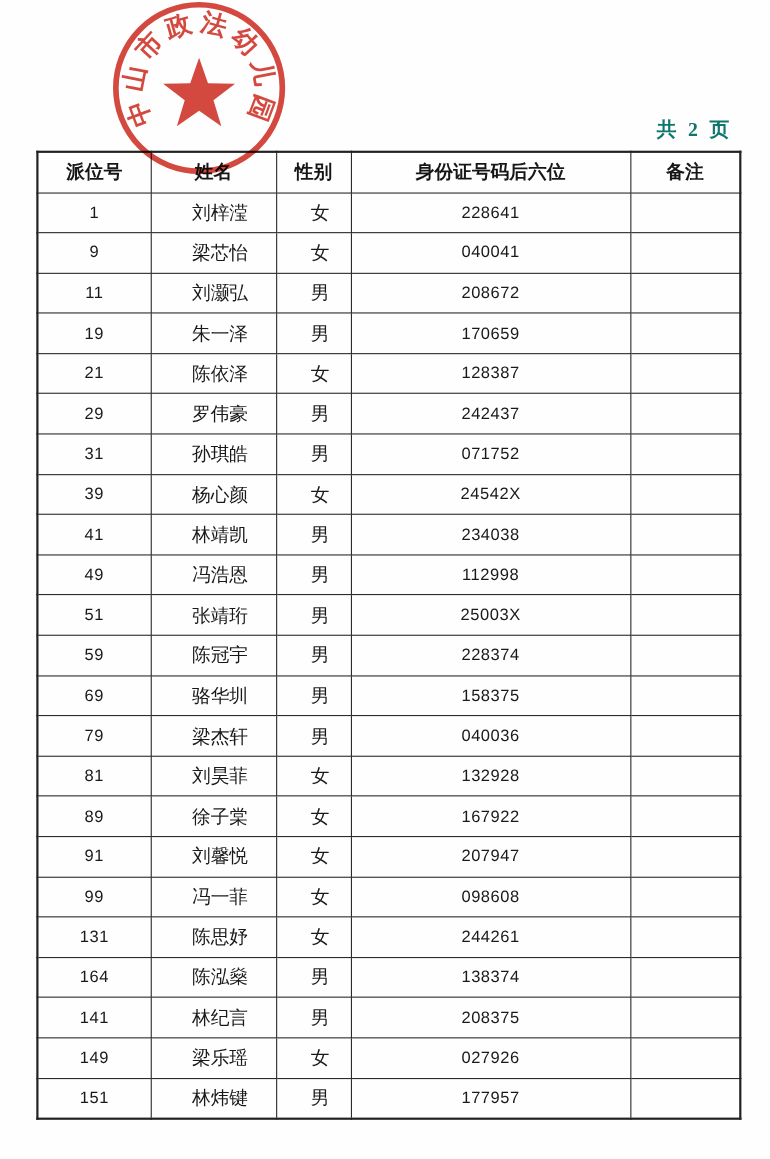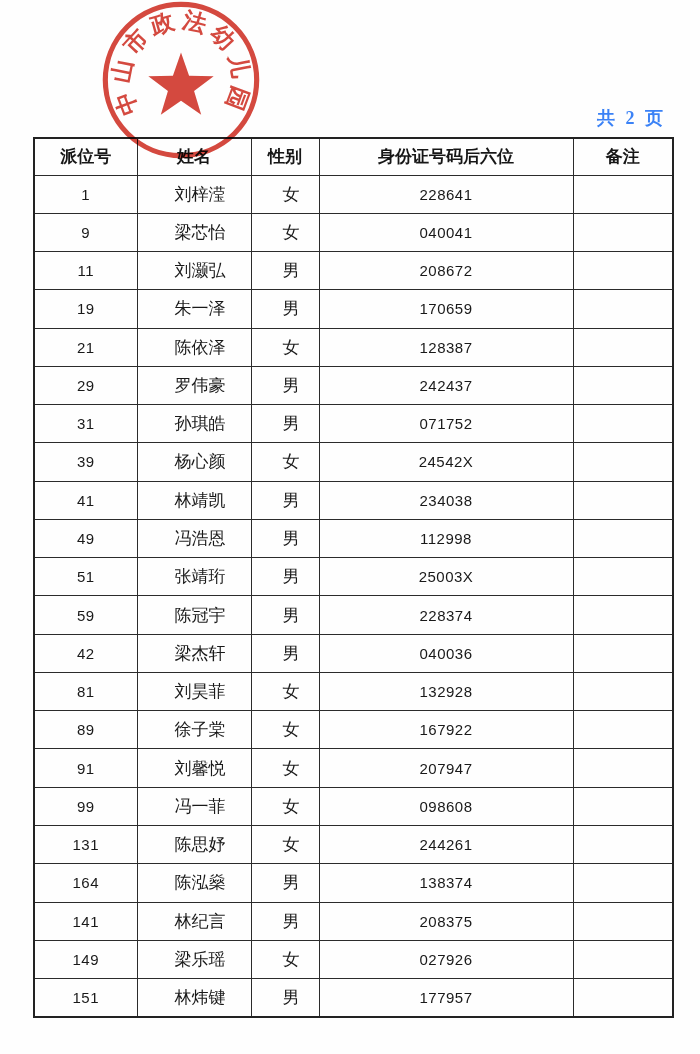--- a/index.html
+++ b/index.html
@@ -10,21 +10,21 @@
     background:#fefefe; overflow:hidden;
   }
   .title {
     position:absolute; top:42px; left:0; width:700px;
     text-align:center; font-size:21px; font-weight:bold;
     letter-spacing:0.5px; color:#111;
     z-index:1;
   }
   .page-count {
     position:absolute; top:106px; right:34px;
-    font-size:18px; font-weight:bold; color:#3b82f6;
+    font-size:18px; font-weight:bold; color:#0f766e;
     letter-spacing:3px;
   }
   .seal {
     position:absolute; left:95px; top:-6px;
     width:172px; height:172px; z-index:2;
     opacity:0.88; mix-blend-mode:multiply;
     pointer-events:none;
   }
   .seal svg { width:100%; height:100%; }
   .table-wrap {
@@ -166,21 +166,28 @@
             <td class="c-remark"></td>
           </tr>
           <tr>
             <td class="c-number">59</td>
             <td class="c-name">陈冠宇</td>
             <td class="c-gender">男</td>
             <td class="c-id">228374</td>
             <td class="c-remark"></td>
           </tr>
           <tr>
-            <td class="c-number">42</td>
+            <td class="c-number">69</td>
+            <td class="c-name">骆华圳</td>
+            <td class="c-gender">男</td>
+            <td class="c-id">158375</td>
+            <td class="c-remark"></td>
+          </tr>
+          <tr>
+            <td class="c-number">79</td>
             <td class="c-name">梁杰轩</td>
             <td class="c-gender">男</td>
             <td class="c-id">040036</td>
             <td class="c-remark"></td>
           </tr>
           <tr>
             <td class="c-number">81</td>
             <td class="c-name">刘昊菲</td>
             <td class="c-gender">女</td>
             <td class="c-id">132928</td>

